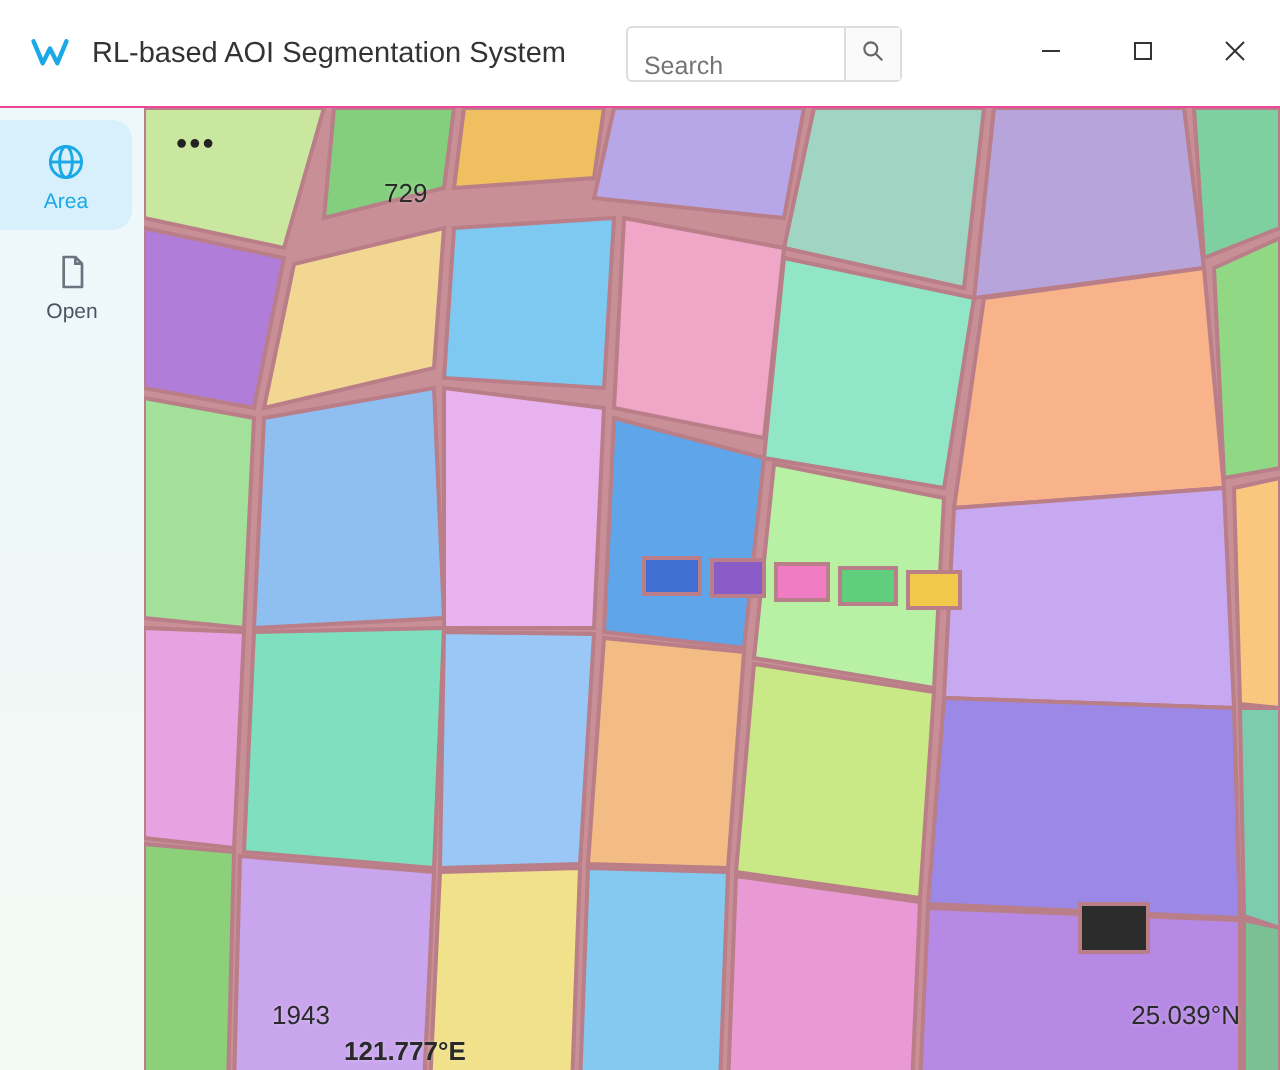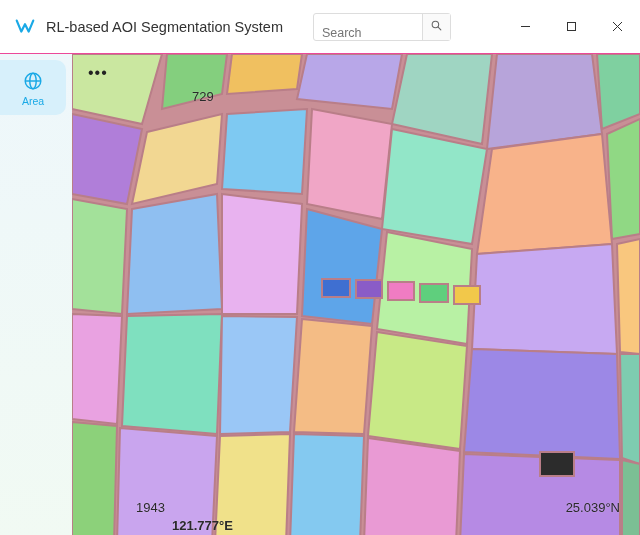--- a/index.html
+++ b/index.html
@@ -180,20 +180,29 @@
       <span class="sb-icon">
         <svg width="22" height="22" viewBox="0 0 24 24">
             <circle cx="12" cy="12" r="8.5" fill="none" stroke="#1aa9e6" stroke-width="1.6"></circle>
             <ellipse cx="12" cy="12" rx="3.5" ry="8.5" fill="none" stroke="#1aa9e6" stroke-width="1.6"></ellipse>
             <line x1="3.5" y1="12" x2="20.5" y2="12" stroke="#1aa9e6" stroke-width="1.6"></line>
           </svg>
       </span>
       <span class="sb-label">Area</span>
     </div>
 
+    <div class="sb-item">
+      <span class="sb-icon">
+        <svg width="20" height="20" viewBox="0 0 24 24">
+            <path d="M7 3h7l4 4v14H7z" fill="none" stroke="#6b7280" stroke-width="1.6" stroke-linejoin="round"></path>
+            <path d="M14 3v4h4" fill="none" stroke="#6b7280" stroke-width="1.6"></path>
+          </svg>
+      </span>
+      <span class="sb-label">Open</span>
+    </div>
 
 
     <div class="sb-group-bottom">
 
     </div>
   </div>
 
   <div class="maparea">
     <svg viewBox="0 0 568 489" preserveAspectRatio="none">
 

